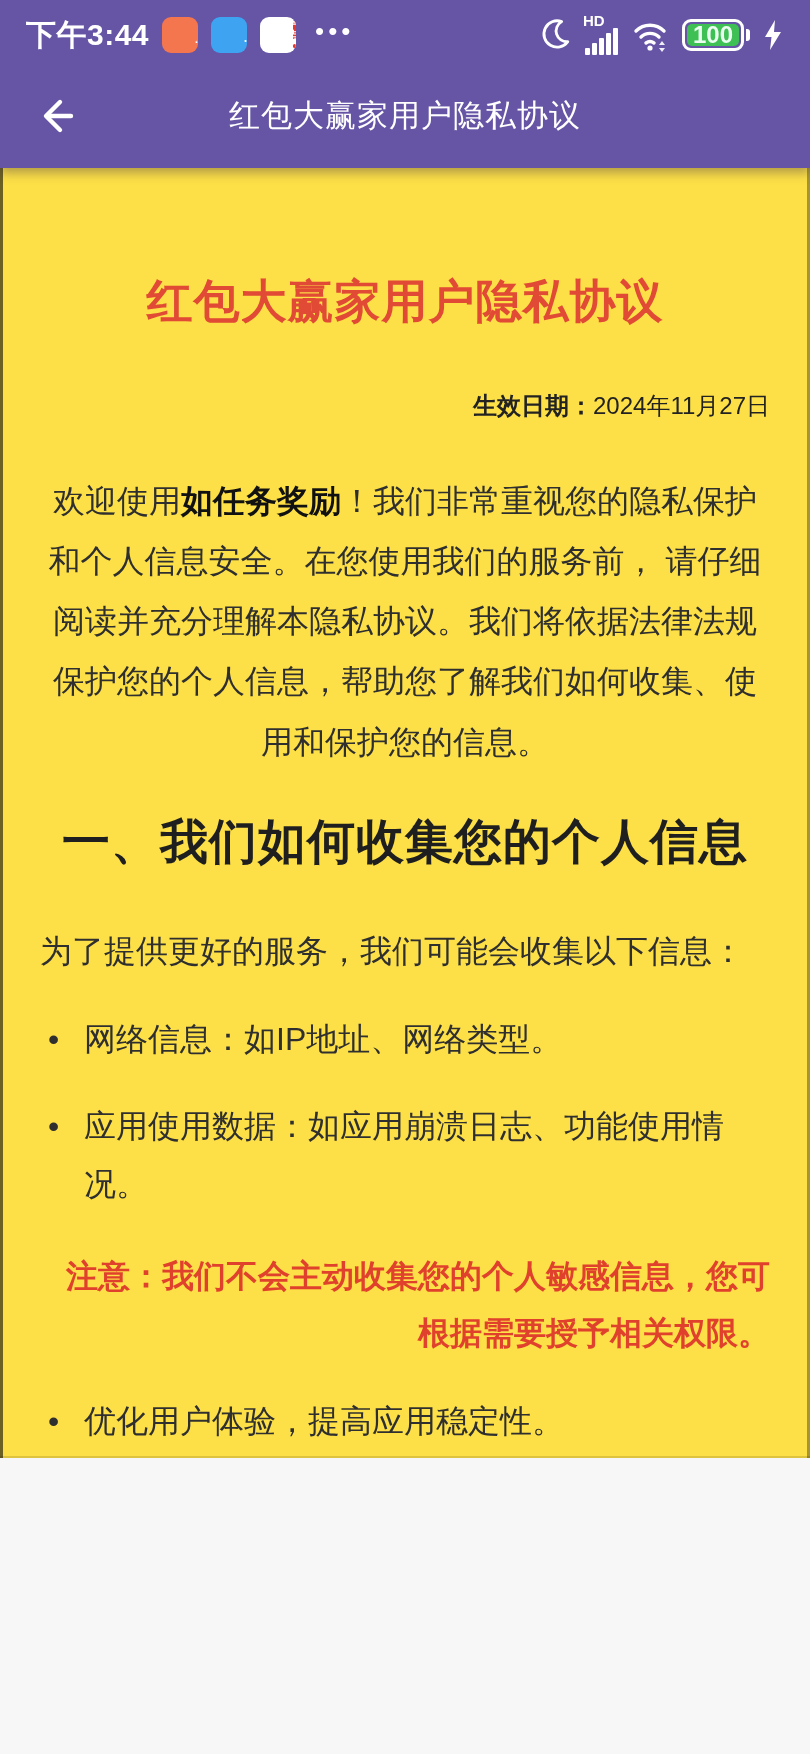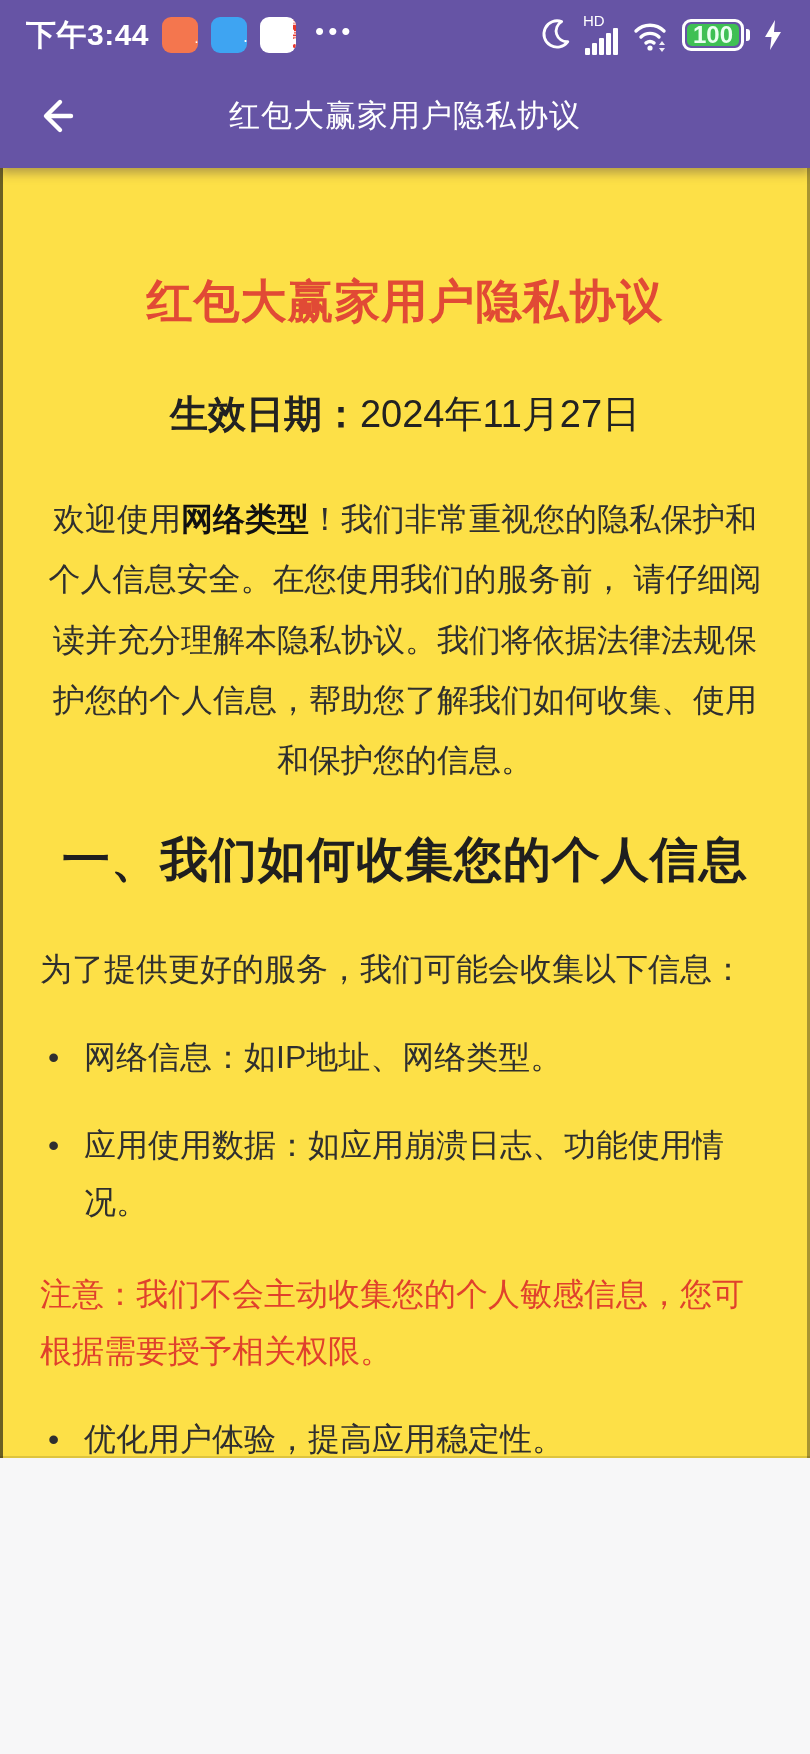--- a/index.html
+++ b/index.html
@@ -32,21 +32,21 @@
   .chip-orange { background:#f4764e; }
   .chip-blue { background:#3ea4f2; }
   .chip-kandian { background:#fff; flex-direction:column; justify-content:flex-start; }
   .kd-top { width:100%; height:22px; background:#e8372c; color:#fff; font-size:11px; font-weight:700;
             display:flex; align-items:center; justify-content:center; letter-spacing:1px; }
   .kd-bottom { flex:1; width:100%; display:flex; align-items:center; justify-content:center; }
   .kd-mark { width:16px; height:4px; background:#e8372c; border-radius:2px; }
   .sb-dots { font-size:26px; letter-spacing:4px; margin-left:6px; line-height:1; padding-bottom:8px; }
   .sb-right { margin-left:auto; display:flex; align-items:center; gap:12px; }
   .hd-signal { display:flex; align-items:flex-end; gap:2px; position:relative; padding-top:12px; }
-  .hd-label { position:absolute; top:-4px; left:-2px; font-size:15px; font-weight:400; }
+  .hd-label { position:absolute; top:-4px; left:-2px; font-size:15px; font-weight:700; }
   .bar { width:5px; background:#fff; border-radius:1px; }
   .battery { display:flex; align-items:center; }
   .batt-body {
     width:62px; height:32px; border:3px solid #fff; border-radius:9px;
     padding:2px; display:flex;
   }
   .batt-fill {
     background:#3fc054; border-radius:5px; flex:1;
     display:flex; align-items:center; justify-content:center;
     color:#eafff0; font-size:24px; font-weight:700;
@@ -57,39 +57,39 @@
   .app-bar-title {
     position:absolute; left:0; right:0; text-align:center;
     font-size:31px; font-weight:500; letter-spacing:1px; pointer-events:none;
   }
   
   .content { padding:0 40px; color:#2f2f2f; font-size:32px; }
   .doc-title {
     margin-top:104px; text-align:center;
     color:#e14a35; font-size:46px; font-weight:700; line-height:1.3; letter-spacing:1px;
   }
-  .date-line { margin-top:58px; text-align:center; font-size:38px; line-height:1.3; color:#222; }
+  .date-line { margin-top:58px; text-align:right; font-size:24px; line-height:1.3; color:#222; }
   .date-label { font-weight:700; }
   .intro { margin-top:50px; text-align:center; line-height:1.88; }
   .intro b { font-weight:700; color:#111; }
   .section-heading {
     margin-top:38px; text-align:center;
     font-size:48px; font-weight:700; line-height:1.35; color:#1f1f1f; letter-spacing:1px;
   }
   .lead { margin-top:46px; line-height:1.88; text-align:left; }
   ul.points { list-style:none; margin-top:30px; }
   ul.points li {
     position:relative; padding-left:44px; line-height:1.8; margin-bottom:30px; text-align:left;
   }
   ul.points li::before {
     content:"•"; position:absolute; left:8px; top:0; color:#2f2f2f;
   }
   .notice {
-    margin-top:34px; text-align:left; line-height:1.8;
-    color:#e0412c; font-weight:400;
+    margin-top:34px; text-align:right; line-height:1.8;
+    color:#e0412c; font-weight:700;
   }
   .points-2 { margin-top:54px; }
 </style>
 </head>
 <body>
 
 <div class="screen">
 
   <div class="header">
 
@@ -167,21 +167,21 @@
       <div class="app-bar-title">红包大赢家用户隐私协议</div>
     </div>
   </div>
 
   <div class="content">
 
     <h1 class="doc-title">红包大赢家用户隐私协议</h1>
 
     <p class="date-line"><span class="date-label">生效日期：</span><span>2024年11月27日</span></p>
 
-    <p class="intro"><span>欢迎使用</span><b>网络类型</b><span>！我们非常重视您的隐私保护和个人信息安全。在您使用我们的服务前， 请仔细阅读并充分理解本隐私协议。我们将依据法律法规保护您的个人信息，帮助您了解我们如何收集、使用和保护您的信息。</span></p>
+    <p class="intro"><span>欢迎使用</span><b>如任务奖励</b><span>！我们非常重视您的隐私保护和个人信息安全。在您使用我们的服务前， 请仔细阅读并充分理解本隐私协议。我们将依据法律法规保护您的个人信息，帮助您了解我们如何收集、使用和保护您的信息。</span></p>
 
     <h2 class="section-heading">一、我们如何收集您的个人信息</h2>
 
     <p class="lead">为了提供更好的服务，我们可能会收集以下信息：</p>
 
     <ul class="points">
       <li>网络信息：如IP地址、网络类型。</li>
       <li>应用使用数据：如应用崩溃日志、功能使用情况。</li>
     </ul>
 

